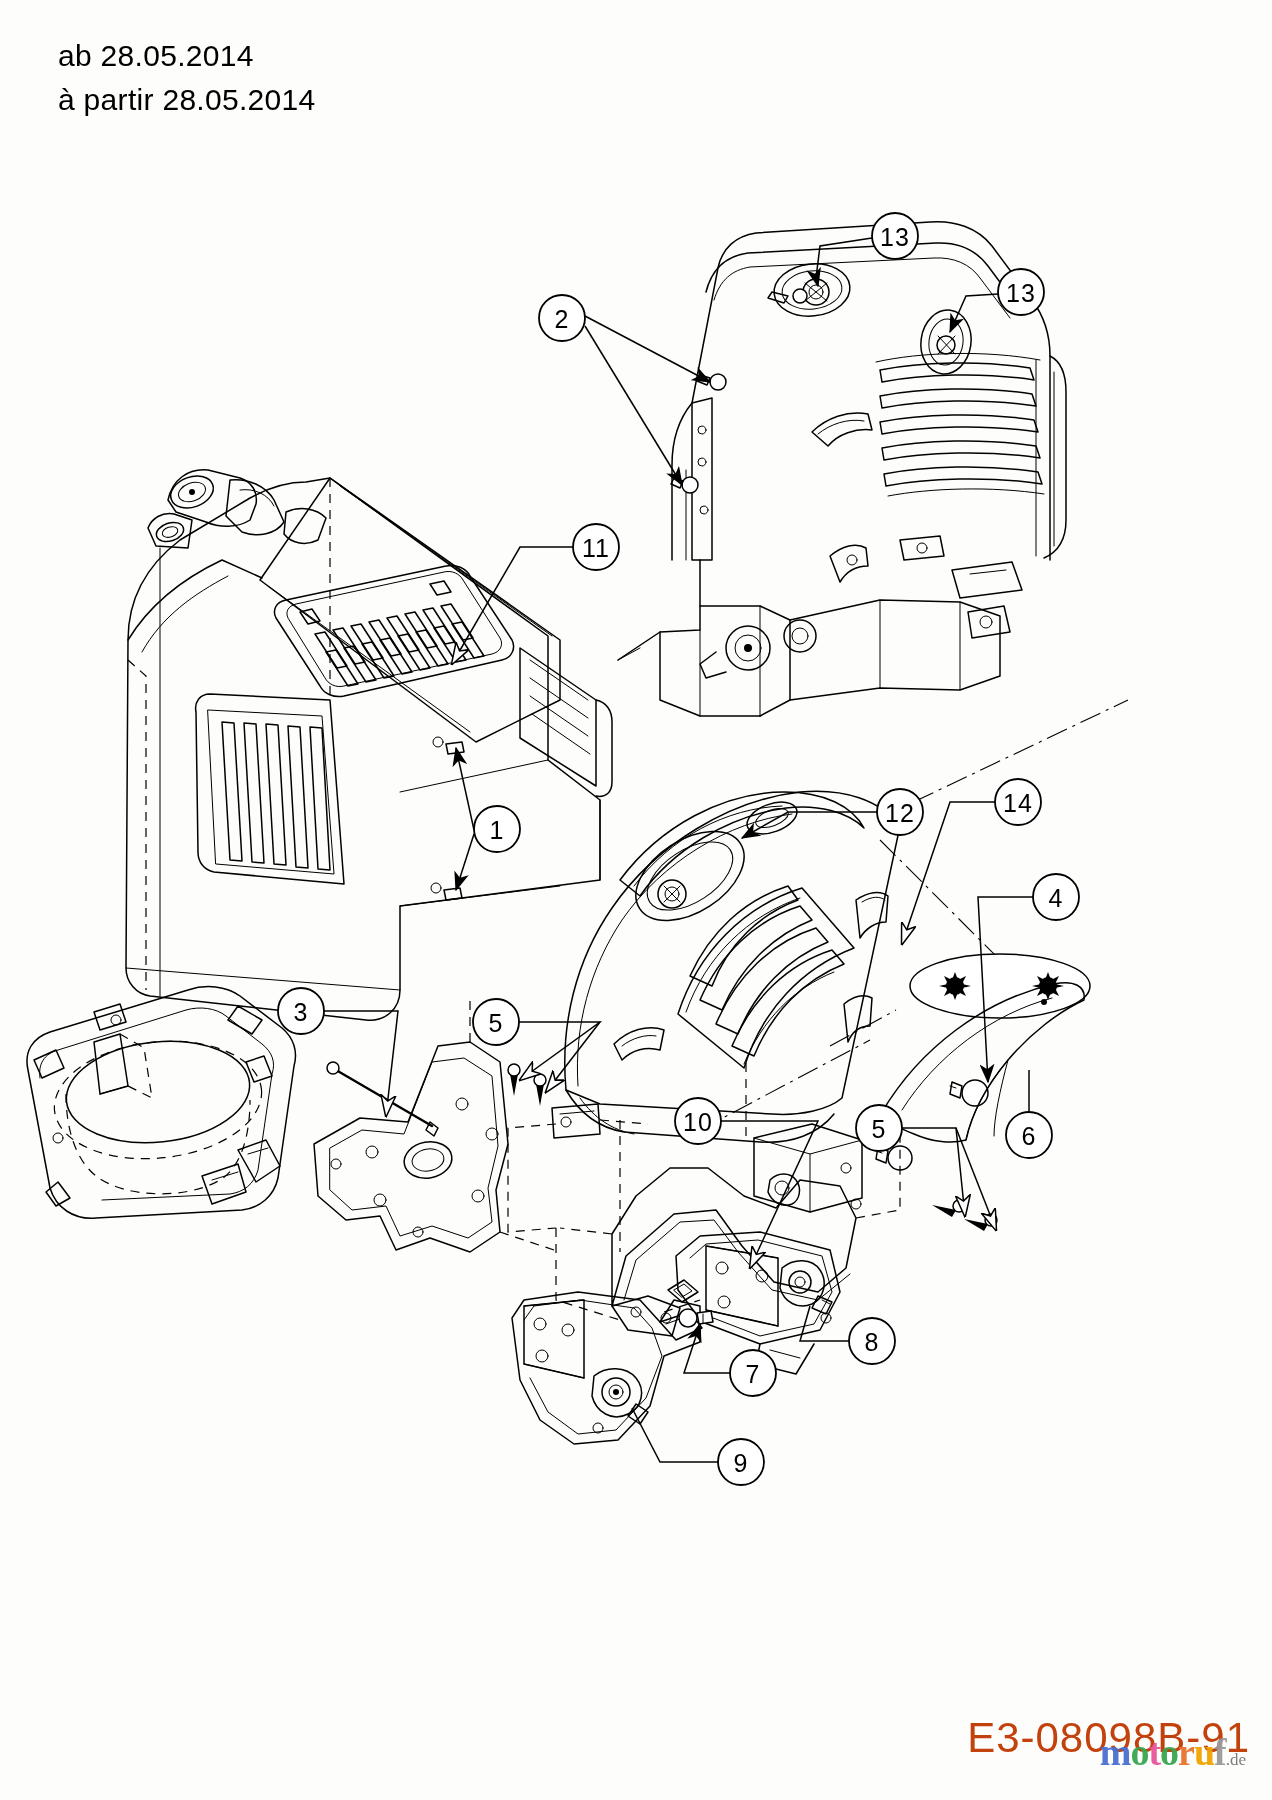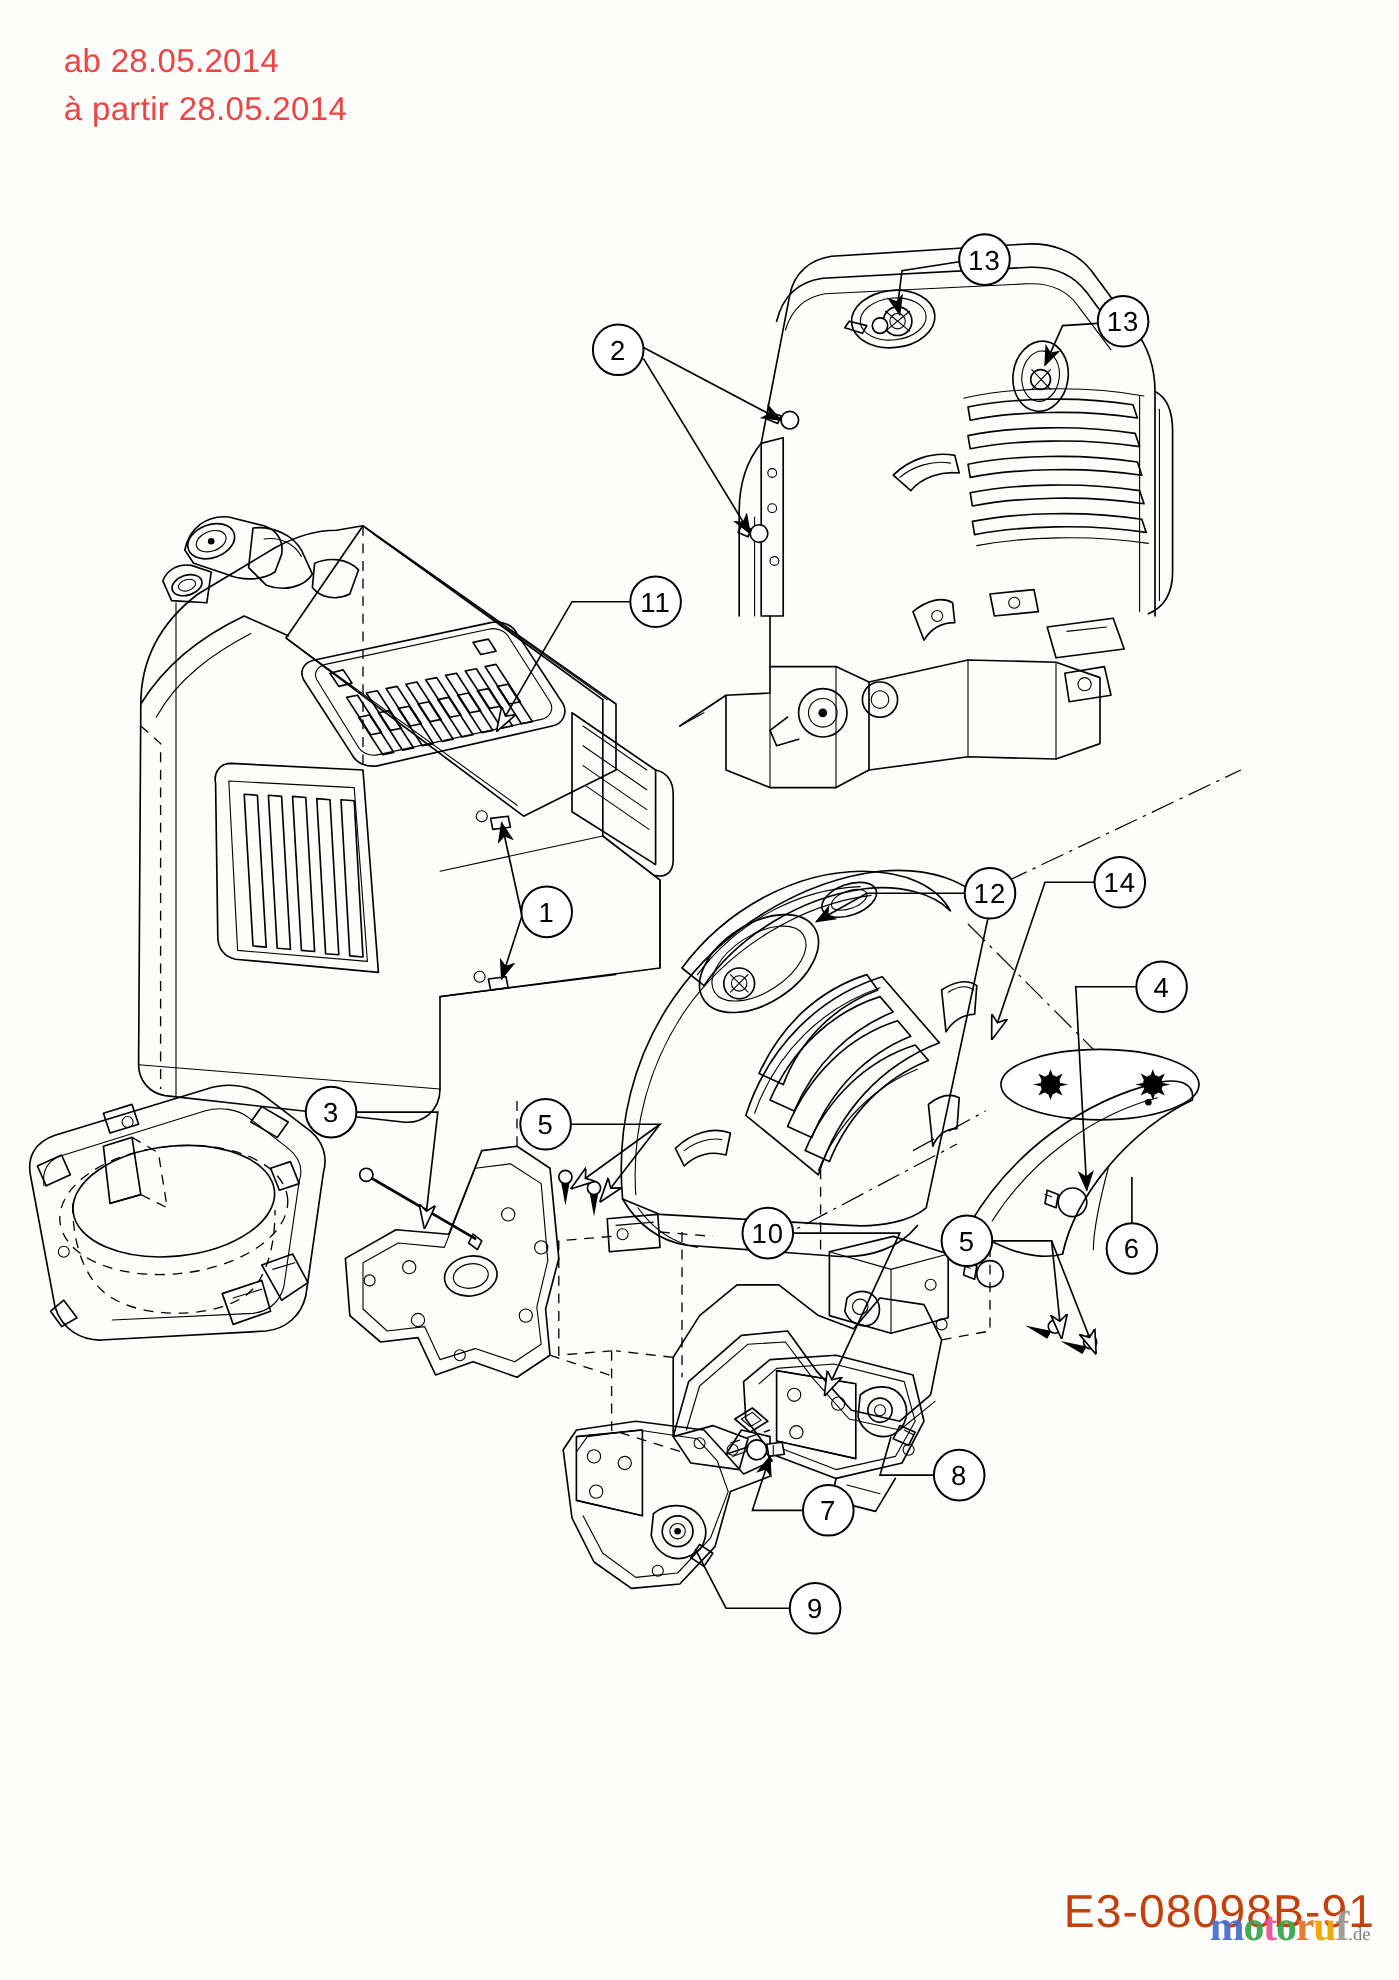--- a/index.html
+++ b/index.html
@@ -1,20 +1,20 @@
 <!DOCTYPE html>
 <html><head>
 <meta charset="utf-8">
 <title>Parts Diagram</title>
 <style>
   html,body{margin:0;padding:0;background:#fff;}
   body{width:1272px;height:1800px;font-family:"Liberation Sans",sans-serif;color:#000;overflow:hidden;}
   #page{position:relative;width:1272px;height:1800px;background:#fdfdfb;}
 
-  .hdr{position:absolute;left:58px;top:34px;font-size:30px;line-height:44px;letter-spacing:.3px;color:#ef4444;}
+  .hdr{position:absolute;left:58px;top:34px;font-size:30px;line-height:44px;letter-spacing:.3px;color:#000000;}
   .hdr div{white-space:nowrap;}
 
   #svgroot{position:absolute;left:0;top:0;width:1272px;height:1800px;}
 
   .doccode{position:absolute;right:22px;bottom:38px;font-size:42px;letter-spacing:1px;color:#c2410c;font-family:"Liberation Sans",sans-serif;}
 
   .wm{position:absolute;right:26px;bottom:26px;font-family:"Liberation Serif",serif;font-size:38px;font-weight:700;letter-spacing:-1px;opacity:.95;margin-top:40px;}
   .wm span{display:inline-block;}
   .wm .sml{font-size:17px;font-weight:400;color:#777;vertical-align:baseline;letter-spacing:0;}
 </style>

